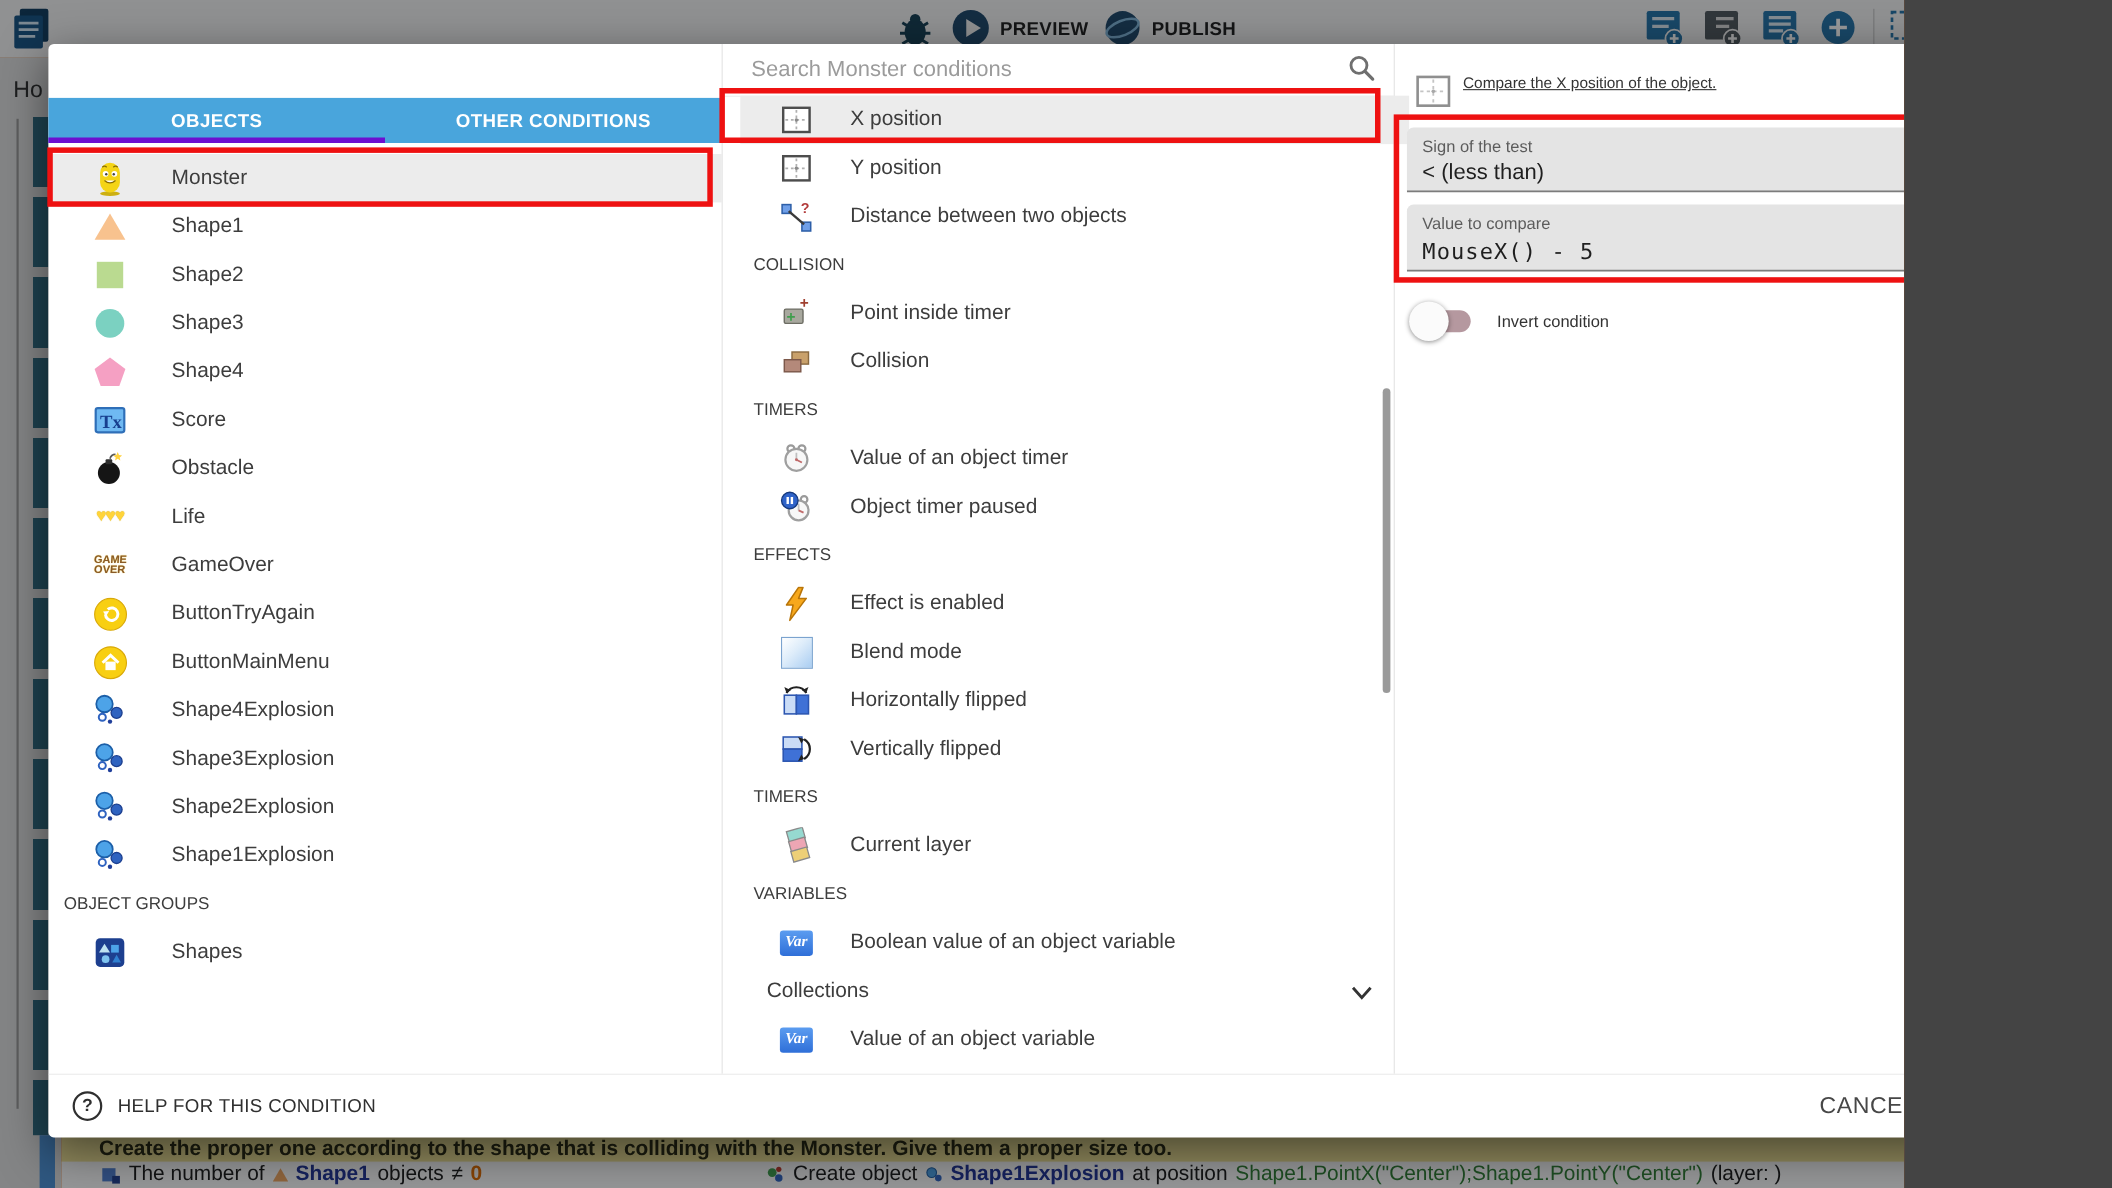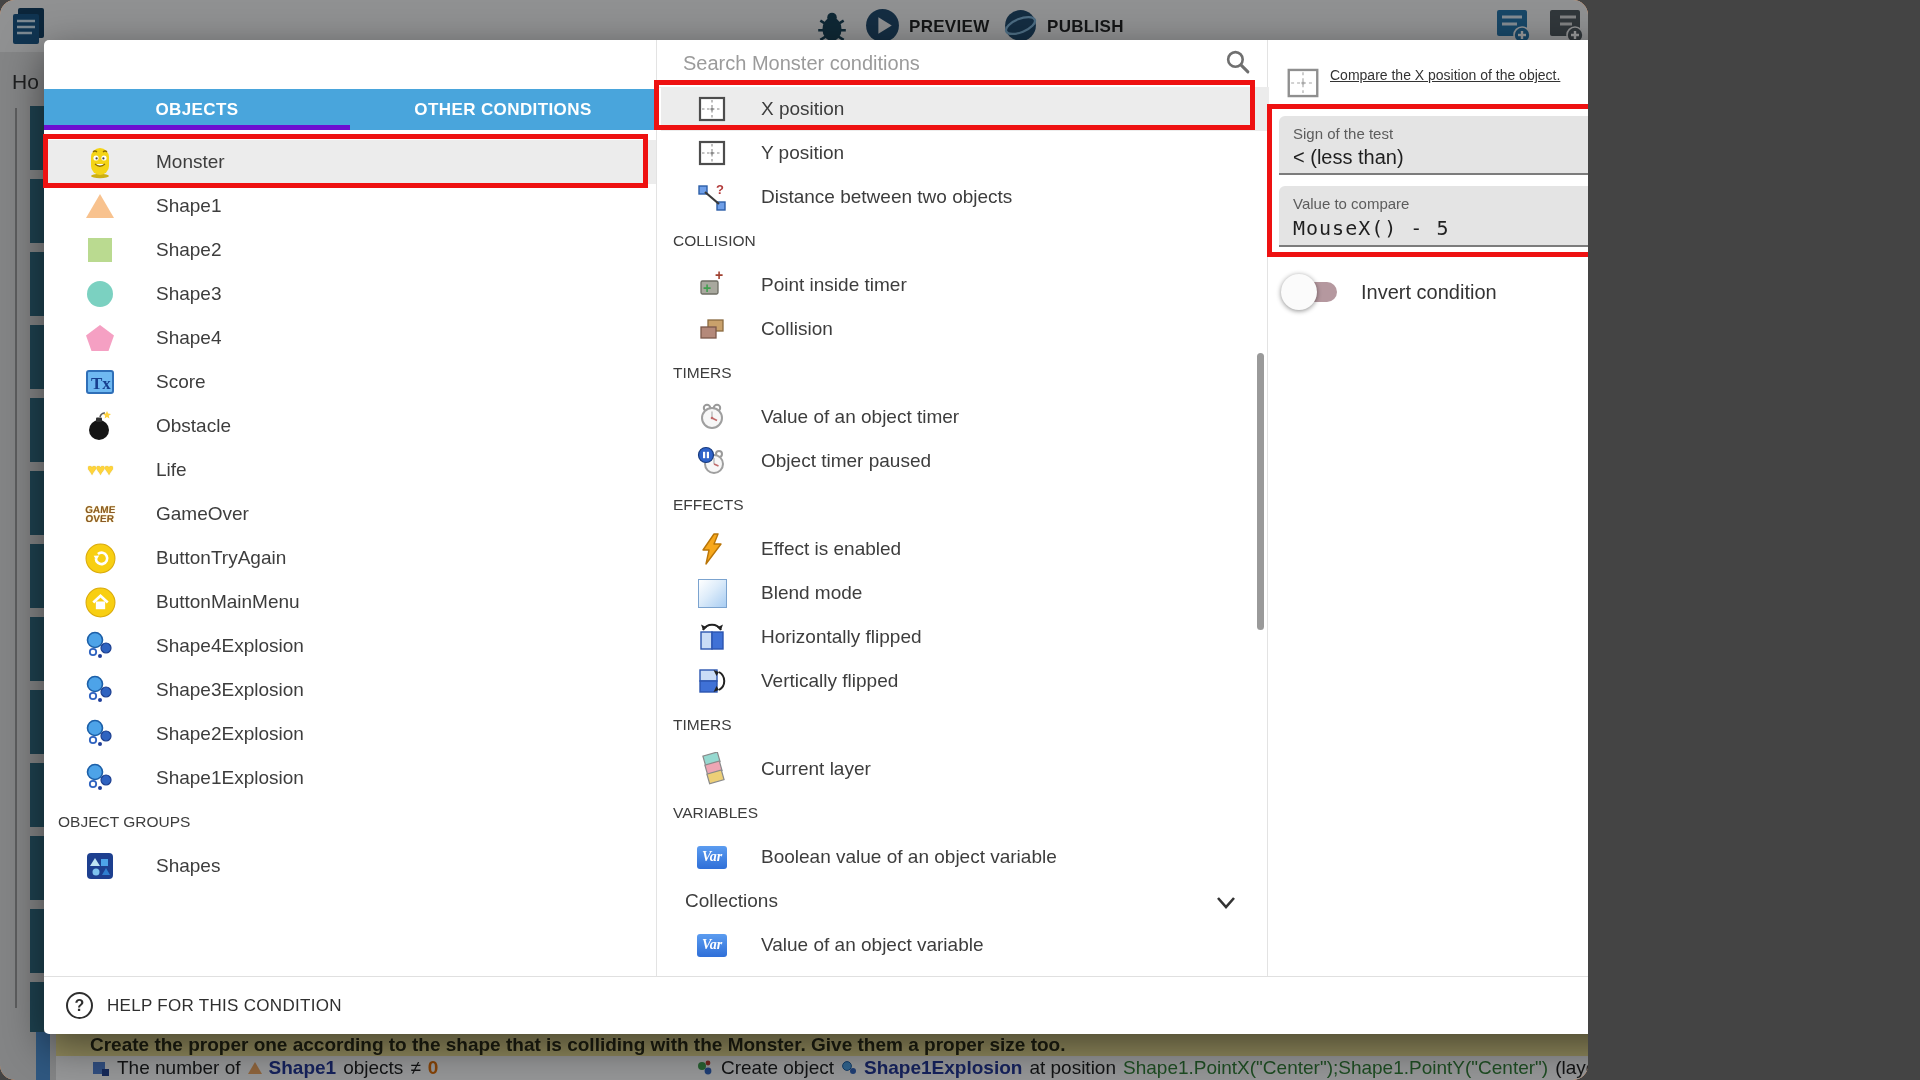--- a/index.html
+++ b/index.html
@@ -1,17 +1,17 @@
 <!DOCTYPE html>
 <html><head>
 <meta charset="utf-8">
 <style>
   html,body{margin:0;padding:0;background:#444;}
-  .stage{position:relative;width:1588px;height:1080px;overflow:hidden;
-         font-family:"Liberation Sans",sans-serif;background:#f97316;border-radius:15px;}
+  .stage{position:relative;width:1731px;height:1080px;overflow:hidden;
+         font-family:"Liberation Sans",sans-serif;background:#f97316;}
   .abs{position:absolute;}
 
   
   .topbar{position:absolute;left:0;top:0;width:1920px;height:52px;background:#f2f2f2;}
   .tb-label{position:absolute;font-size:17px;font-weight:bold;color:#1c1c1c;letter-spacing:.3px;}
   .tbsep{position:absolute;top:8px;width:1px;height:36px;background:#c0c0c0;}
   .hometab{position:absolute;left:12px;top:70px;font-size:21px;color:#2e2e2e;}
   .events-bg{position:absolute;left:56px;top:52px;width:1820px;height:980px;background:#f7f7f7;}
   .lcol{position:absolute;left:0;top:52px;width:56px;height:1028px;background:#dcdcdc;}
   .lline{position:absolute;left:15px;top:108px;width:2px;height:900px;background:#9a9a9a;}
@@ -59,21 +59,21 @@
        font-weight:bold;letter-spacing:.4px;position:relative;cursor:pointer;}
   .tab.active::after{content:"";position:absolute;left:0;right:0;bottom:0;height:5px;background:#6d0fd0;}
 
   .obj-list{position:absolute;top:100px;left:0;width:612px;}
   .orow{height:44px;display:flex;align-items:center;padding-left:36px;cursor:pointer;}
   .orow.sel{background:#ececec;}
   .oic{width:40px;height:40px;display:flex;align-items:center;justify-content:center;margin-right:36px;flex:0 0 40px;}
   .olbl{font-size:19px;color:#3d3d3d;}
   .ohead{height:44px;display:flex;align-items:center;padding-left:14px;font-size:15.5px;color:#3d3d3d;}
 
-  .cond-list{position:absolute;top:47px;left:4px;width:608px;}
+  .cond-list{position:absolute;top:47px;left:16px;width:608px;}
   .crow{height:44px;display:flex;align-items:center;padding-left:34px;cursor:pointer;}
   .crow.sel{background:#ececec;}
   .cic{width:34px;height:34px;display:flex;align-items:center;justify-content:center;margin-right:32px;flex:0 0 34px;}
   .clbl{font-size:19px;color:#3d3d3d;}
   .chead{height:44px;display:flex;align-items:center;padding-left:12px;font-size:15.5px;color:#3d3d3d;}
   .accordion{height:44px;display:flex;align-items:center;padding-left:24px;position:relative;cursor:pointer;}
   .accordion .chev{position:absolute;right:30px;top:10px;}
   .mid-scroll{position:absolute;right:3px;top:313px;width:7px;height:277px;background:#9a9a9a;border-radius:4px;}
 
   .blend-ic{width:29px;height:29px;border:1.5px solid #7ba3cf;box-sizing:border-box;
@@ -99,21 +99,21 @@
   .sigma-btn{position:absolute;left:522px;top:162px;width:78px;height:45px;background:#49a5dc;border:none;
              border-radius:5px;color:#fff;display:flex;align-items:center;justify-content:center;gap:9px;
              box-shadow:0 2px 5px rgba(0,0,0,.3);cursor:pointer;font-family:inherit;}
   .sigma{font-size:24px;font-weight:bold;}
   .s123{font-size:16px;}
   .invert-row{position:absolute;left:17px;top:232px;height:40px;display:flex;align-items:center;}
   .toggle{position:relative;width:52px;height:20px;margin-right:24px;cursor:pointer;}
   .track{position:absolute;left:6px;top:0;width:46px;height:20px;border-radius:10px;background:#b5989f;}
   .knob{position:absolute;left:-4px;top:-8px;width:36px;height:36px;border-radius:50%;background:#fbfbfb;
         box-shadow:0 1px 5px rgba(0,0,0,.45);}
-  .inv-label{font-size:20px;color:#333;}
+  .inv-label{font-size:15px;color:#333;}
 
   .help-wrap{display:flex;align-items:center;gap:14px;}
   .help-ic{width:27px;height:27px;border-radius:50%;border:2.5px solid #2f2f2f;display:flex;align-items:center;
            justify-content:center;font-weight:bold;font-size:16px;color:#2f2f2f;box-sizing:border-box;}
   .help-lbl{font-size:17px;color:#2f2f2f;letter-spacing:.3px;}
   .cancel-btn{margin-left:auto;font-size:21px;color:#474747;letter-spacing:.5px;cursor:pointer;background:none;border:none;font-family:inherit;}
   .ok-btn{margin-left:52px;margin-right:6px;font-size:18.5px;color:#4da3e0;letter-spacing:.5px;cursor:pointer;background:none;border:none;font-family:inherit;}
 
   
   .anno{position:absolute;border:5px solid #ee1111;pointer-events:none;z-index:60;box-sizing:border-box;}

